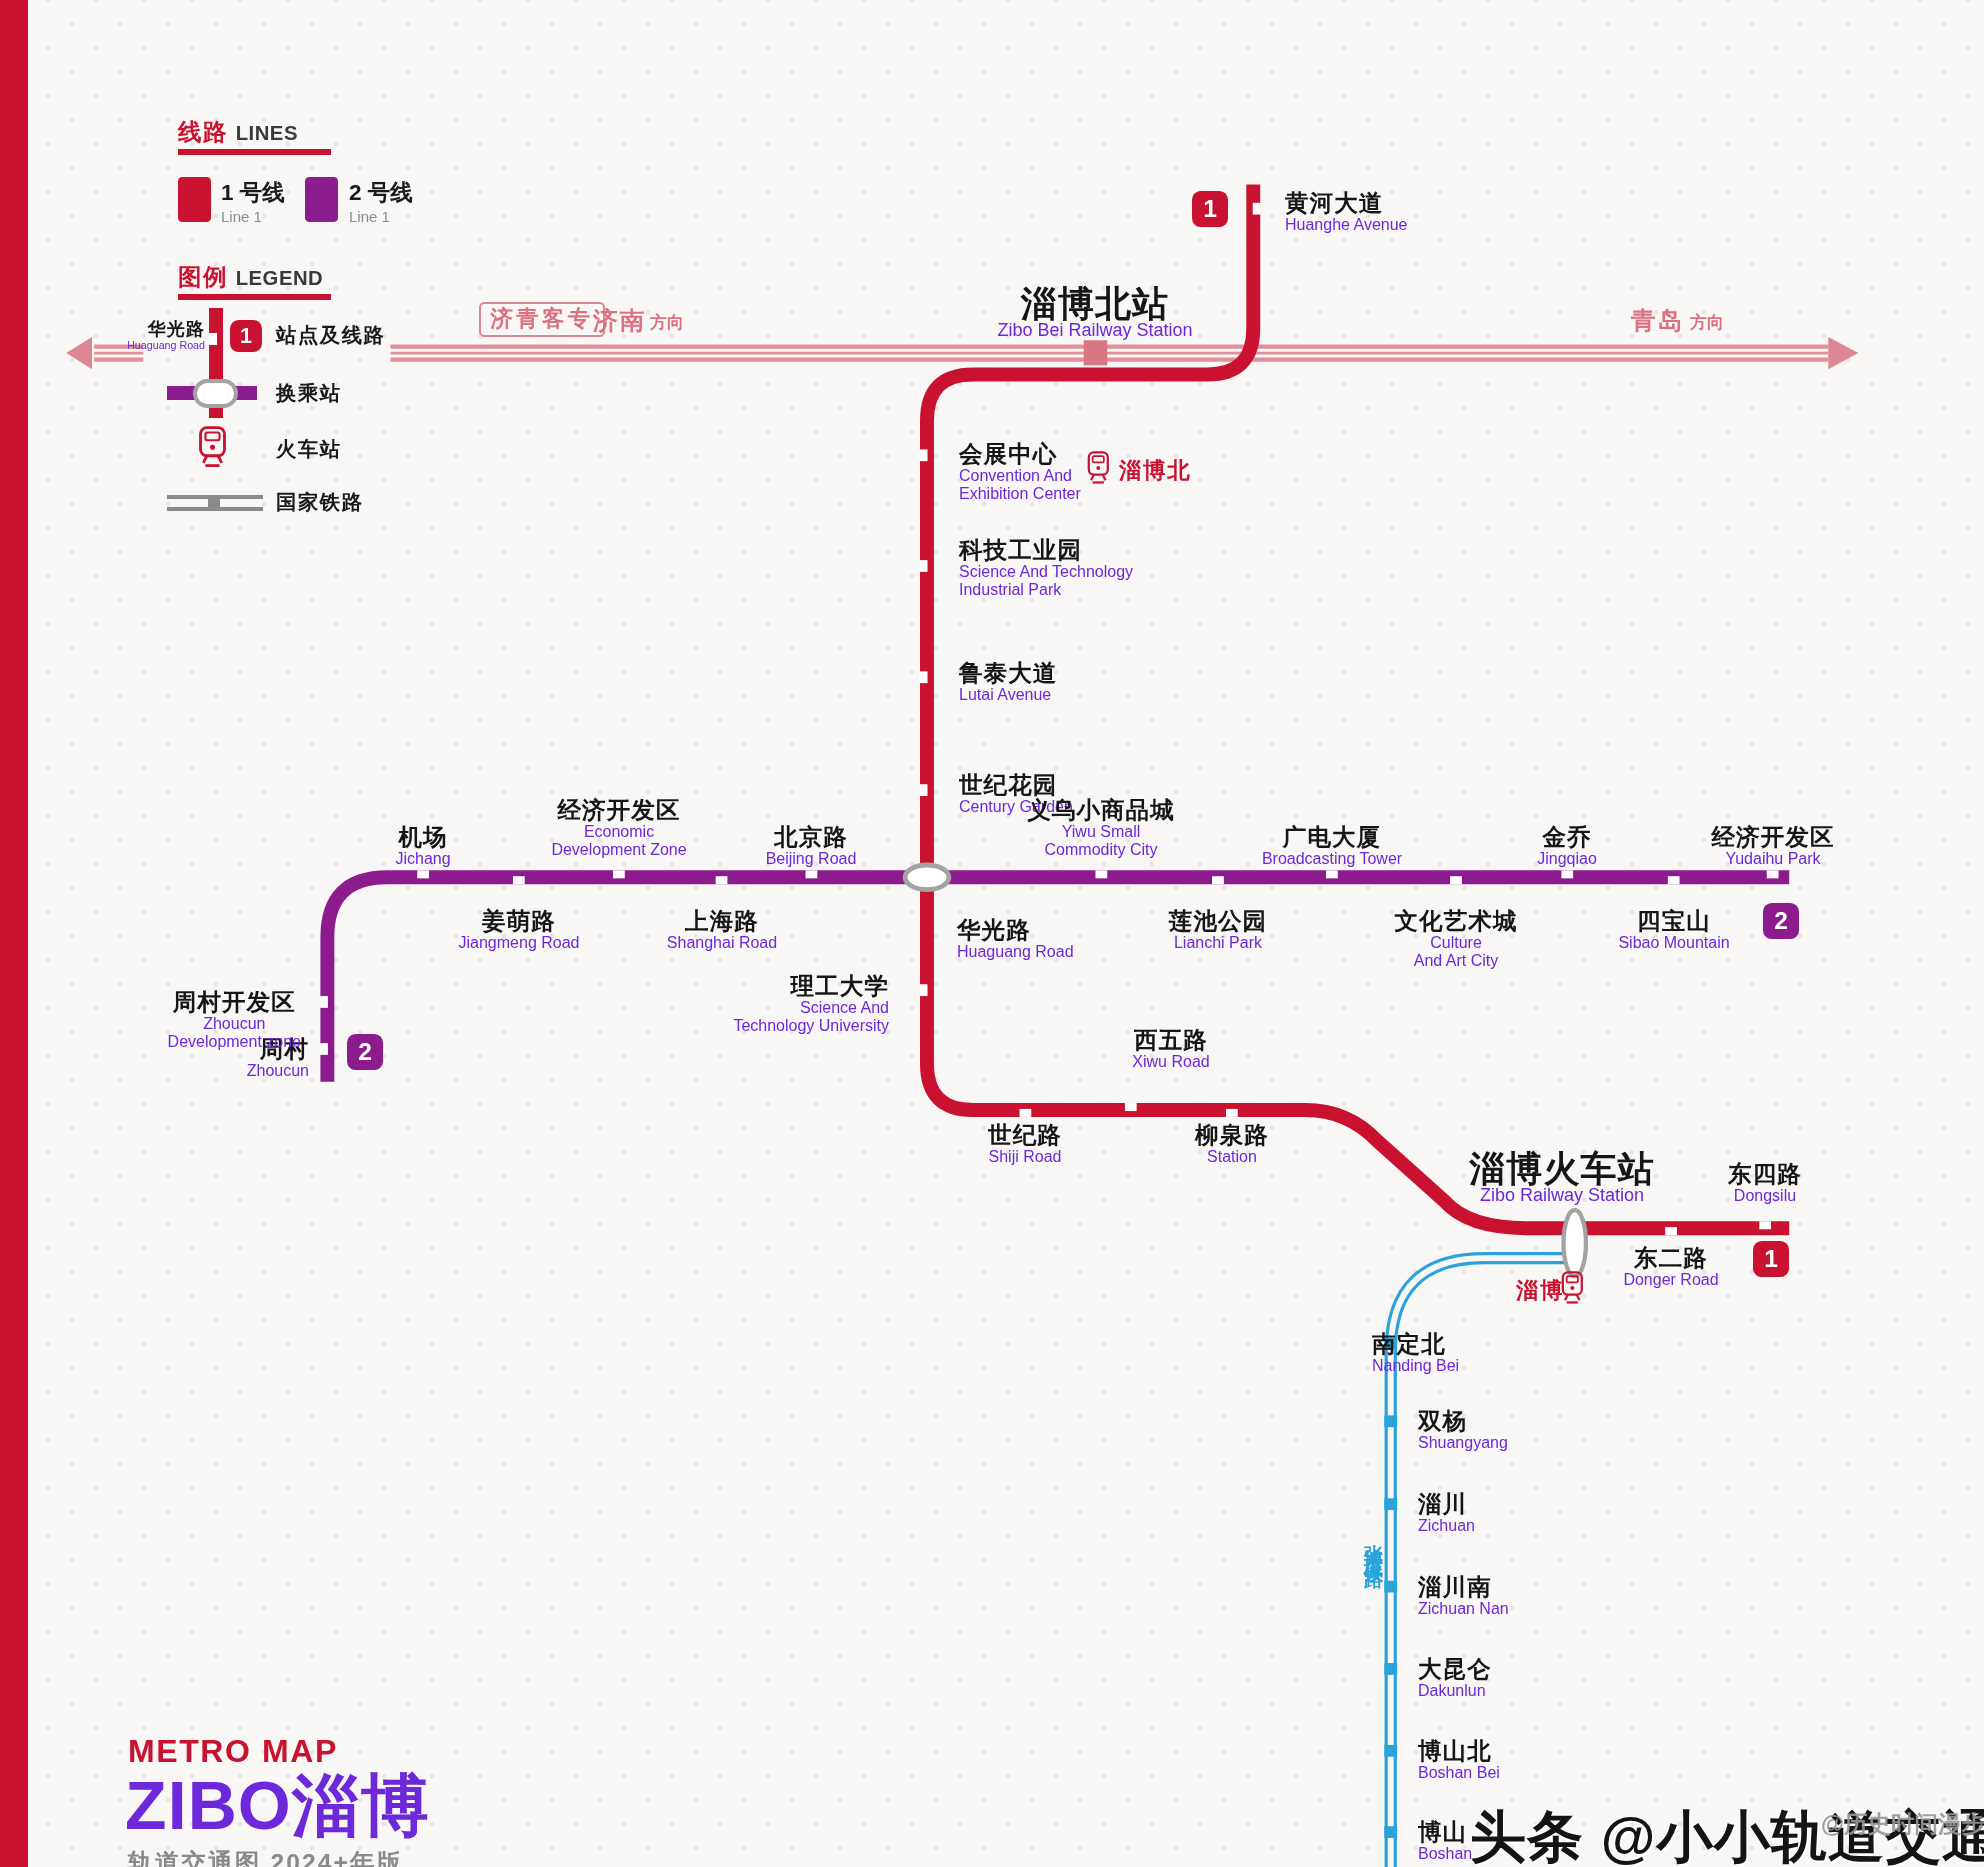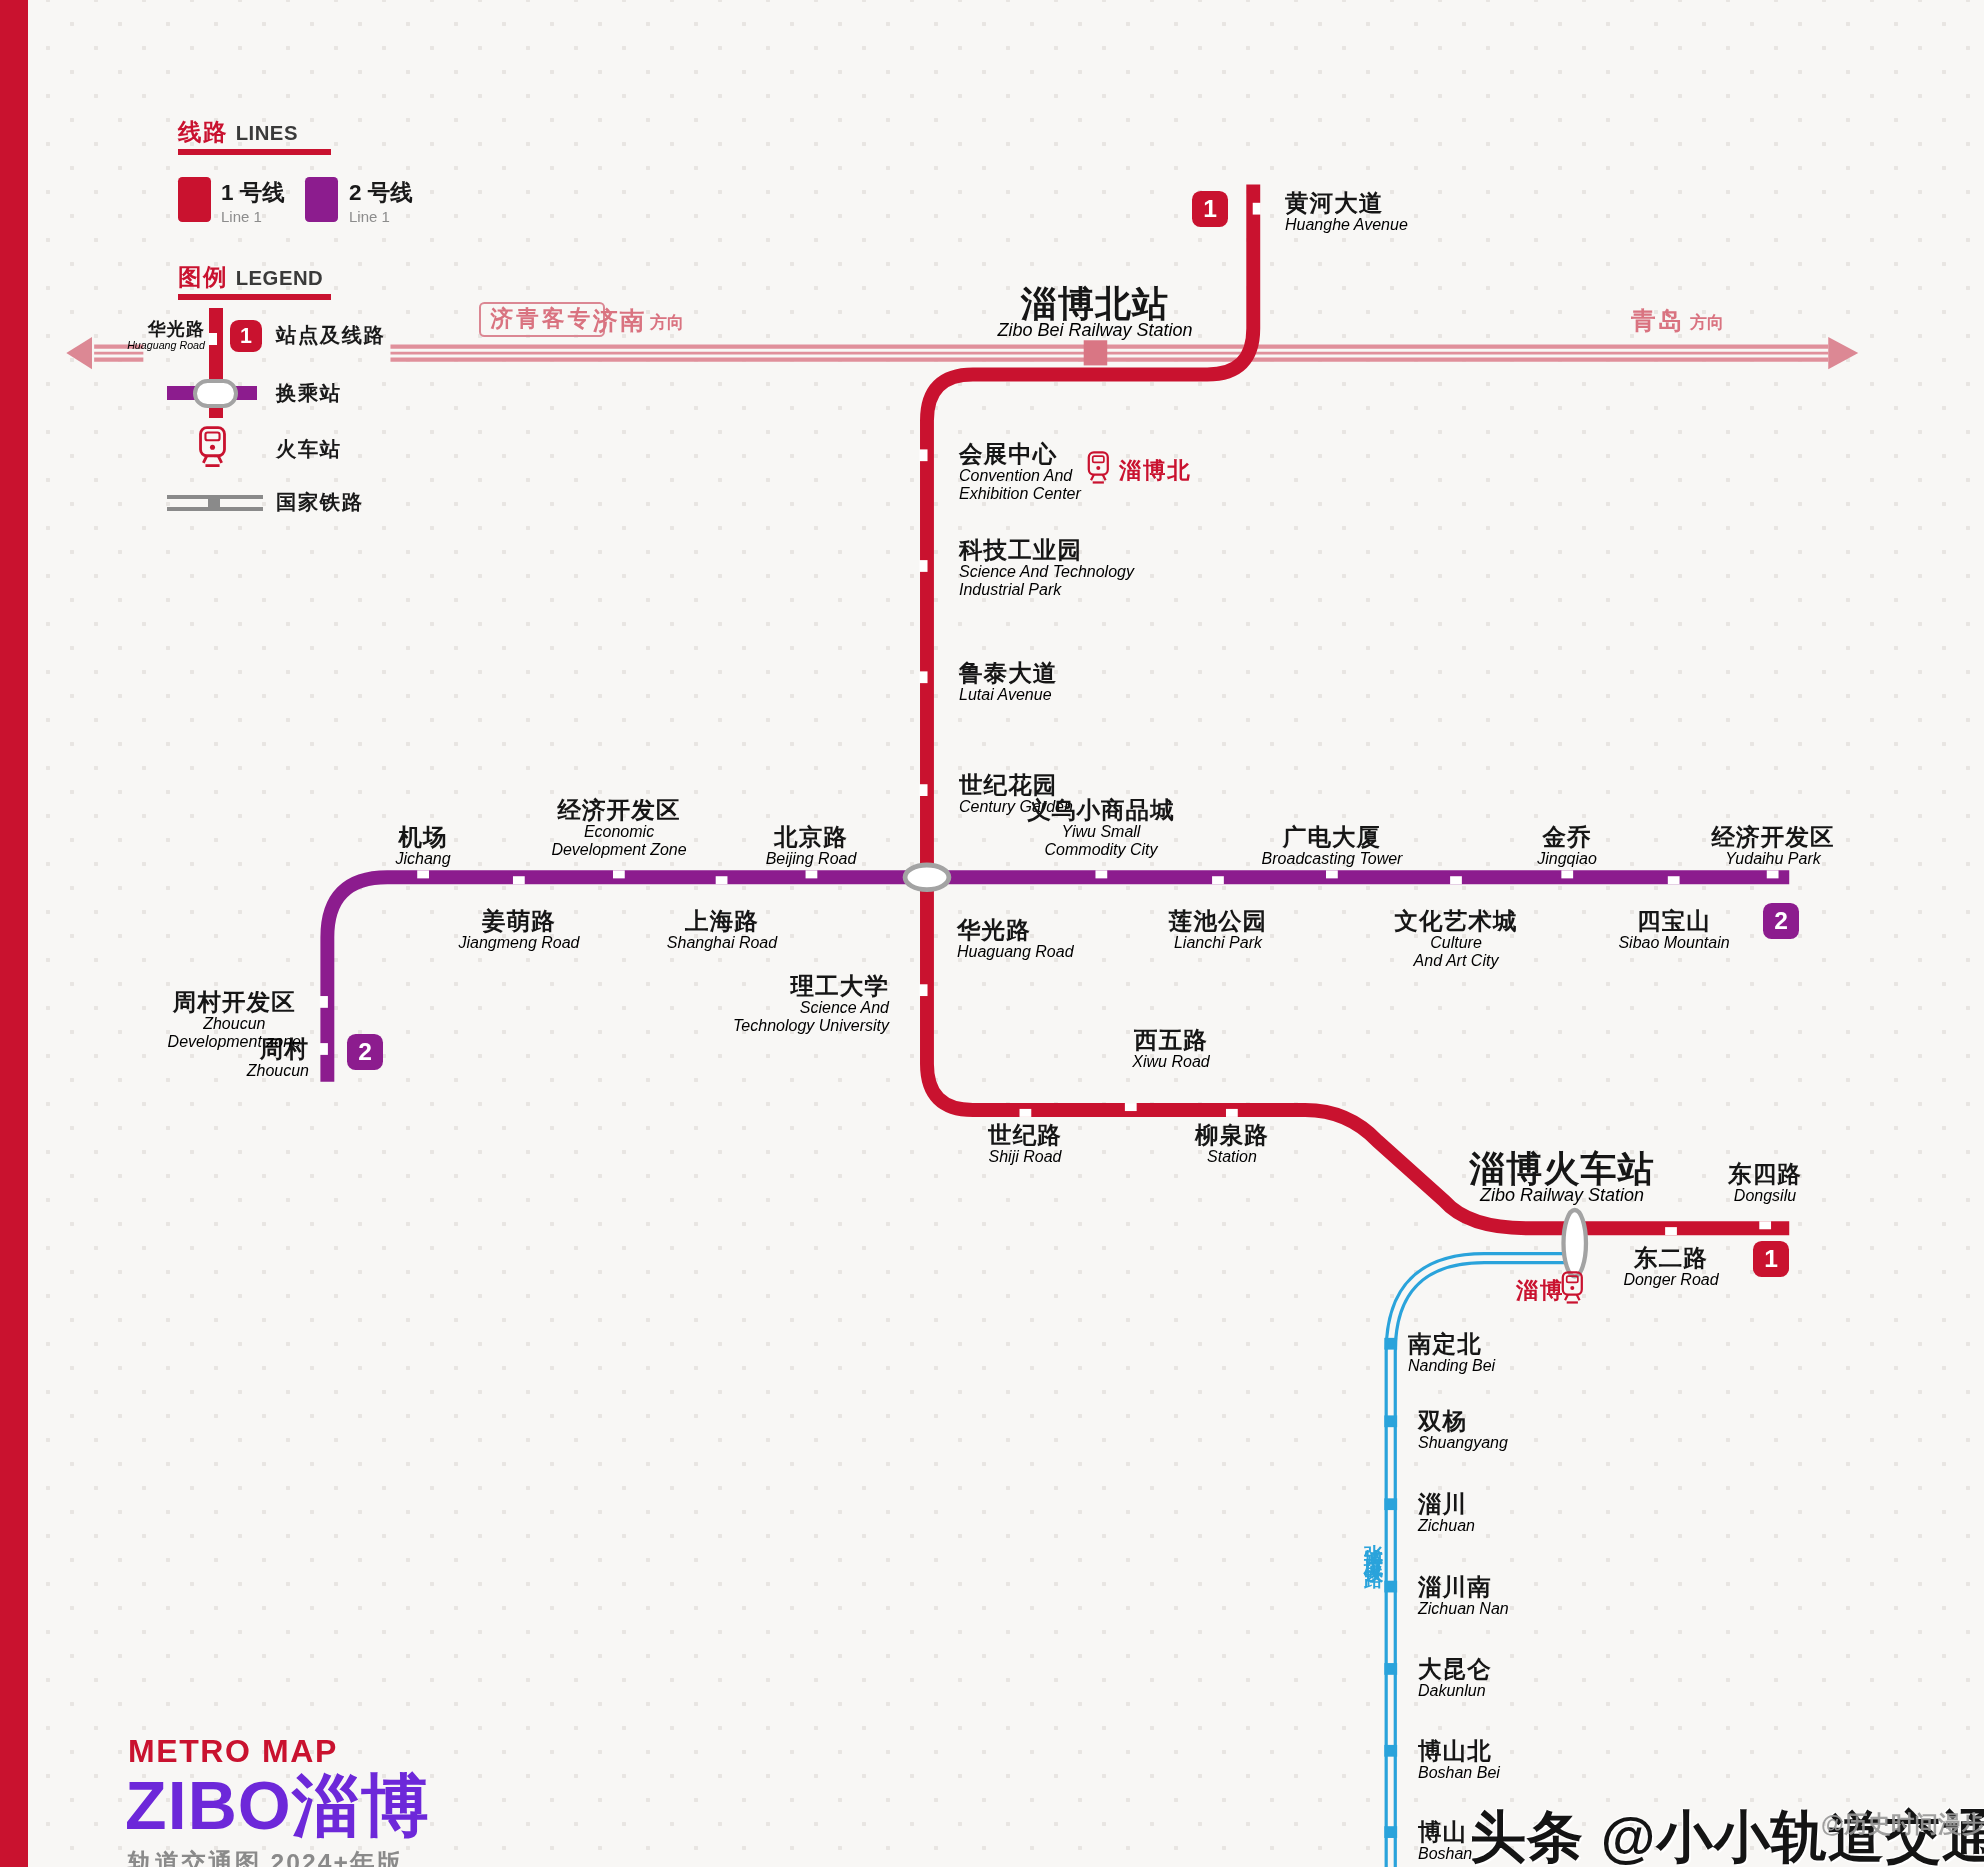--- a/index.html
+++ b/index.html
@@ -12,21 +12,21 @@
       radial-gradient(circle, #E8E5E2 2.1px, rgba(0,0,0,0) 2.5px);
     background-size:48px 48px,48px 48px;
     background-position:0 0,24px 24px;
   }
   .abs{position:absolute;}
   #leftbar{left:0;top:0;width:28px;height:1868px;background:#C9122F;}
   #map-svg{left:0;top:0;}
   
   .station{position:absolute;white-space:nowrap;}
   .station .zh{display:block;font-size:23.5px;line-height:26px;font-weight:700;color:#161616;letter-spacing:1.1px;}
-  .station .en{display:block;font-size:16px;line-height:18px;font-weight:400;color:#000000;font-style:italic;}
+  .station .en{display:block;font-size:16px;line-height:18px;font-weight:400;color:#6d28d9;}
   .station.big .zh{font-size:36px;line-height:32px;}
   .station.big .en{font-size:18px;line-height:20.3px;}
   .station.right{text-align:right;}
   .station.center{transform:translateX(-50%);text-align:center;}
   .badge{position:absolute;display:flex;align-items:center;justify-content:center;
     color:#fff;font-weight:700;border-radius:8.6px;}
   .rw-box{position:absolute;border:2.1px solid #DB8793;border-radius:5.3px;
     font-size:22.5px;font-weight:700;letter-spacing:3.2px;color:#D97380;
     padding:3.2px 9.6px;line-height:24.6px;background:rgba(248,247,245,.6);}
   .rw-big{position:absolute;font-size:24.6px;font-weight:700;letter-spacing:2.1px;color:#D97380;line-height:27px;}
@@ -286,21 +286,21 @@
       <span class="en">Jingqiao</span>
     </div>
     <div class="station center" style="top: 908px; left: 1674px;">
       <span class="zh">四宝山</span>
       <span class="en">Sibao Mountain</span>
     </div>
     <div class="station center" style="top: 824px; left: 1773px;">
       <span class="zh">经济开发区</span>
       <span class="en">Yudaihu Park</span>
     </div>
-    <div class="station left" style="top: 1331px; left: 1408px;">
+    <div class="station left" style="top: 1331px; left: 1372px;">
       <span class="zh">南定北</span>
       <span class="en">Nanding Bei</span>
     </div>
     <div class="station left" style="top: 1408px; left: 1418px;">
       <span class="zh">双杨</span>
       <span class="en">Shuangyang</span>
     </div>
     <div class="station left" style="top: 1491px; left: 1418px;">
       <span class="zh">淄川</span>
       <span class="en">Zichuan</span>

